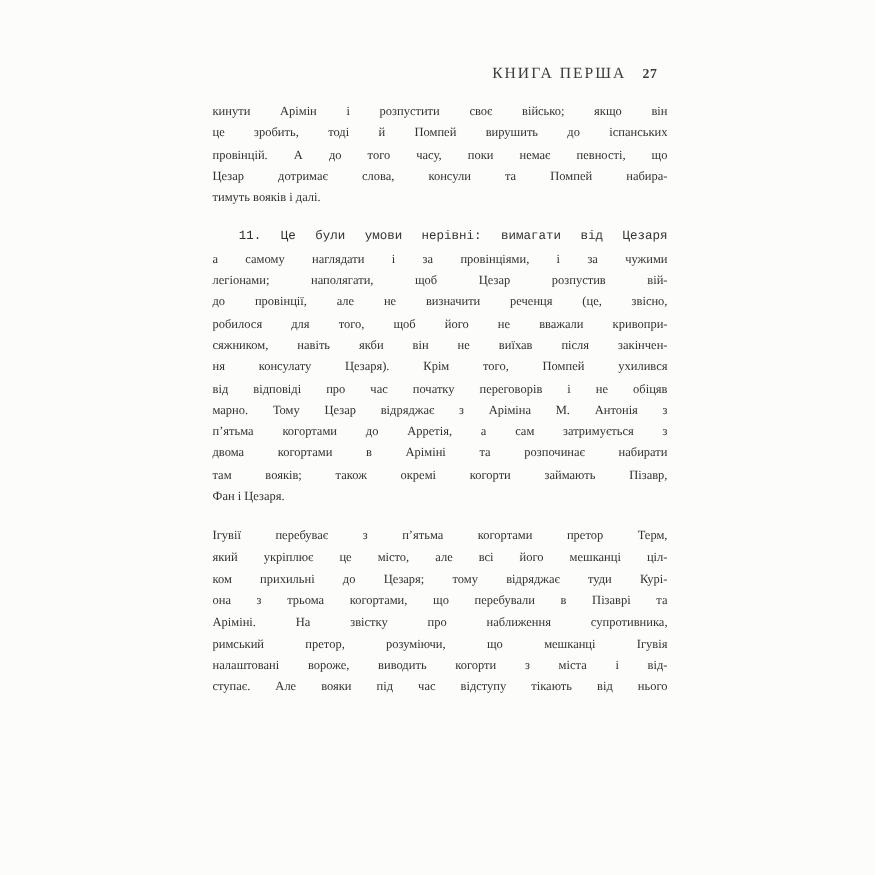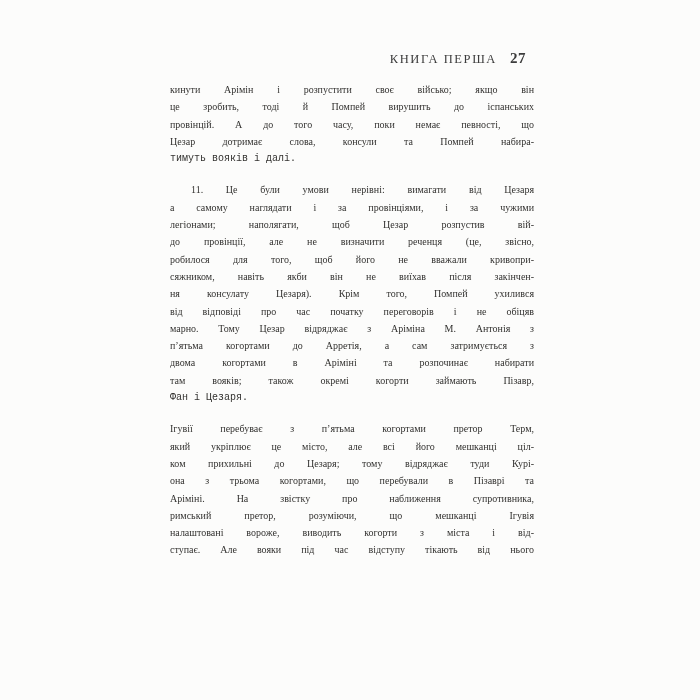--- a/index.html
+++ b/index.html
@@ -29,21 +29,21 @@
     text-align: right;
     color: #3c3c3c;
     white-space: nowrap;
   }
   .header-title {
     font-size: 12.5px;
     letter-spacing: 1.6px;
     margin-top: 40px;
   }
   .header-page-number {
-    font-size: 15px;
+    font-size: 11px;
     font-weight: bold;
     margin-left: 13px;
     letter-spacing: 0.5px;
   }
   .text-block {
     position: absolute;
     left: 170px;
     top: 81px;
     width: 364px;
     font-size: 10px;
@@ -53,24 +53,24 @@
   .paragraph {
     margin: 0 0 14px 0;
     padding: 0;
   }
   .text-line {
     text-align: justify;
     text-align-last: justify;
   }
   .text-line.last-line-left {
     text-align-last: left;
-    font-family: Liberation Mono, monospace;
   }
   .text-line.first-line-indent {
     text-indent: 21px;
+    font-family: Liberation Mono, monospace;
   }
 </style>
 </head>
 <body>
 
 <div class="book-page">
 
   <div class="running-header">
     <span class="header-title">КНИГА ПЕРША</span><span class="header-page-number">27</span>
   </div>

